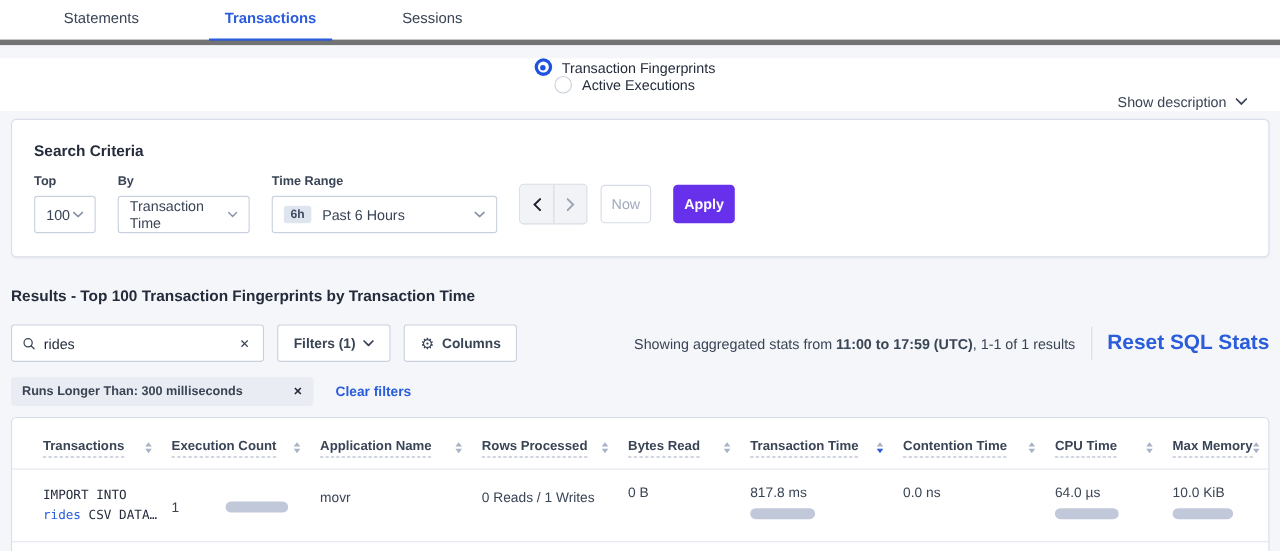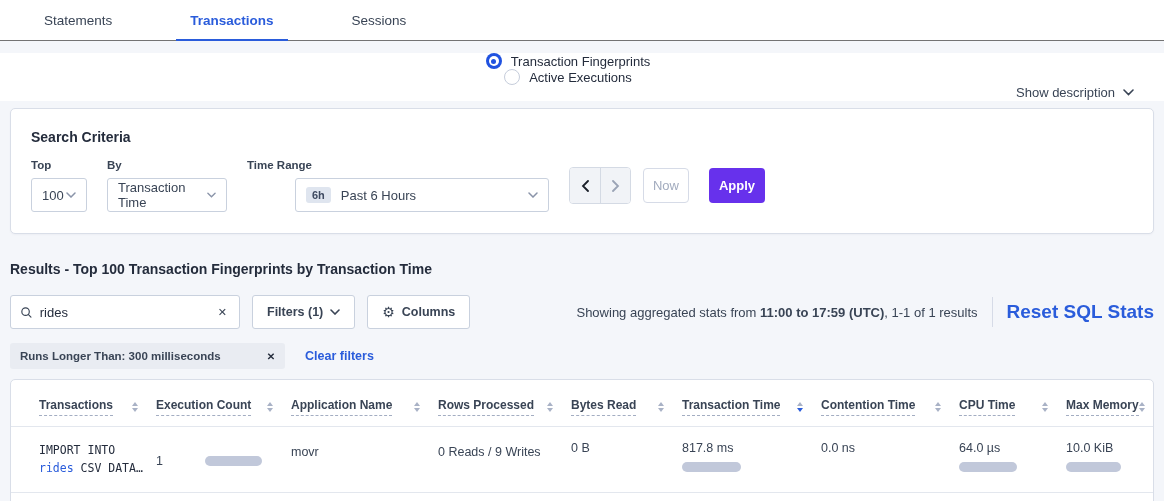--- a/index.html
+++ b/index.html
@@ -1,20 +1,20 @@
 <!DOCTYPE html>
 <html><head>
 <meta charset="utf-8">
 <style>
   * { margin:0; padding:0; box-sizing:border-box; }
   html,body { background:#F4F6FA; font-family:"Liberation Sans", sans-serif; color:#394455; }
   .page { width:1164px; height:501px; overflow:hidden; background:#F4F6FA; }
 
   
-  .tabbar { background:#FFFFFF; height:41px; display:flex; align-items:flex-end; padding-left:30px; border-bottom:1px solid #737373; }
+  .tabbar { background:#FFFFFF; height:41px; display:flex; align-items:flex-end; padding-left:44px; border-bottom:5px solid #737373; }
   .tab { font-size:13.5px; color:#394455; padding:10px 14px 12px; margin-right:50px; cursor:pointer; position:relative; }
   .tab.active { color:#2A5CDB; font-weight:bold; }
   .tab.active::after { content:""; position:absolute; left:0; right:0; bottom:-1px; height:2px; background:#2A5CDB; }
 
   
   .toggle-band { background:#FFFFFF; margin-top:12px; height:48px; display:flex; align-items:center; padding:0 30px;flex-direction:column; }
   .radio-opt { display:flex; align-items:center; margin-right:28px; cursor:pointer; }
   .radio-outer { width:16px; height:16px; border-radius:50%; margin-right:9px; position:relative; }
   .radio-outer.checked { background:#2052E0; }
   .radio-outer.checked::before { content:""; position:absolute; left:3px; top:3px; width:10px; height:10px; border-radius:50%; background:#FFFFFF; }
@@ -29,21 +29,21 @@
   
   .sc-card { margin-top:7px; height:126px; padding:20px 20px 0 20px; box-shadow:0 1px 2px rgba(50,60,90,.04); }
   .sc-title { font-size:14px; font-weight:bold; color:#242C3C; margin-bottom:14px; }
   .sc-row { display:flex; align-items:center; }
   .field { display:flex; flex-direction:column; margin-right:20px; }
   .field-label { font-size:11.5px; font-weight:bold; color:#394455; margin-bottom:7px; }
   .select { height:34px; border:1px solid #C9D1DE; border-radius:3px; background:#fff; display:flex; align-items:center; padding:0 10px; font-size:13px; color:#394455; cursor:pointer; }
   .select .chev { margin-left:auto; }
   .sel-top { width:56px; }
   .sel-by { width:120px; }
-  .sel-time { width:254px;margin-left:48px; }
+  .sel-time { width:205px; }
   .time-badge { background:#DFE5EF; border-radius:3px; font-size:11px; font-weight:bold; color:#3E4A61; padding:2px 6px; margin-right:10px; }
   .arrow-group { display:flex; height:37px; border:1px solid #D4DAE4; border-radius:4px; overflow:hidden; margin-right:12px; }
   .arrow-btn { width:30px; background:#F1F3F7; border:none; display:flex; align-items:center; justify-content:center; cursor:pointer; }
   .arrow-btn + .arrow-btn { border-left:1px solid #D4DAE4; }
   .btn-now { height:35px; width:46px; background:#fff; border:1px solid #D6DBE7; border-radius:4px; color:#A2ABBE; font-size:13px; margin-right:20px; cursor:default; font-family:inherit; }
   .btn-apply { height:35px; width:56px; background:#6731EC; border:none; border-radius:4px; color:#fff; font-size:13px; font-weight:bold; cursor:pointer; font-family:inherit; }
 
   
   .results-heading { font-size:14px; font-weight:bold; color:#242C3C; margin:27px 10px 0; }
   .results-controls { display:flex; align-items:center; margin:18px 10px 0; height:34px; }
@@ -266,21 +266,21 @@
       <div class="tgrid">
         <div class="td mono">
           <div>IMPORT INTO</div>
           <div><span class="sql-link">rides</span><span> CSV DATA…</span></div>
         </div>
         <div class="td cell-count">
           <span>1</span>
           <span class="bar" style="width:57px;"></span>
         </div>
         <div class="td cell-mid">movr</div>
-        <div class="td cell-mid">0 Reads / 9 Writes</div>
+        <div class="td cell-mid">0 Reads / 1 Writes</div>
         <div class="td">0 B</div>
         <div class="td cell-bar">
           <div class="val">817.8 ms</div>
           <div class="bar" style="width:59px;"></div>
         </div>
         <div class="td">0.0 ns</div>
         <div class="td cell-bar">
           <div class="val">64.0 µs</div>
           <div class="bar" style="width:58px;"></div>
         </div>

